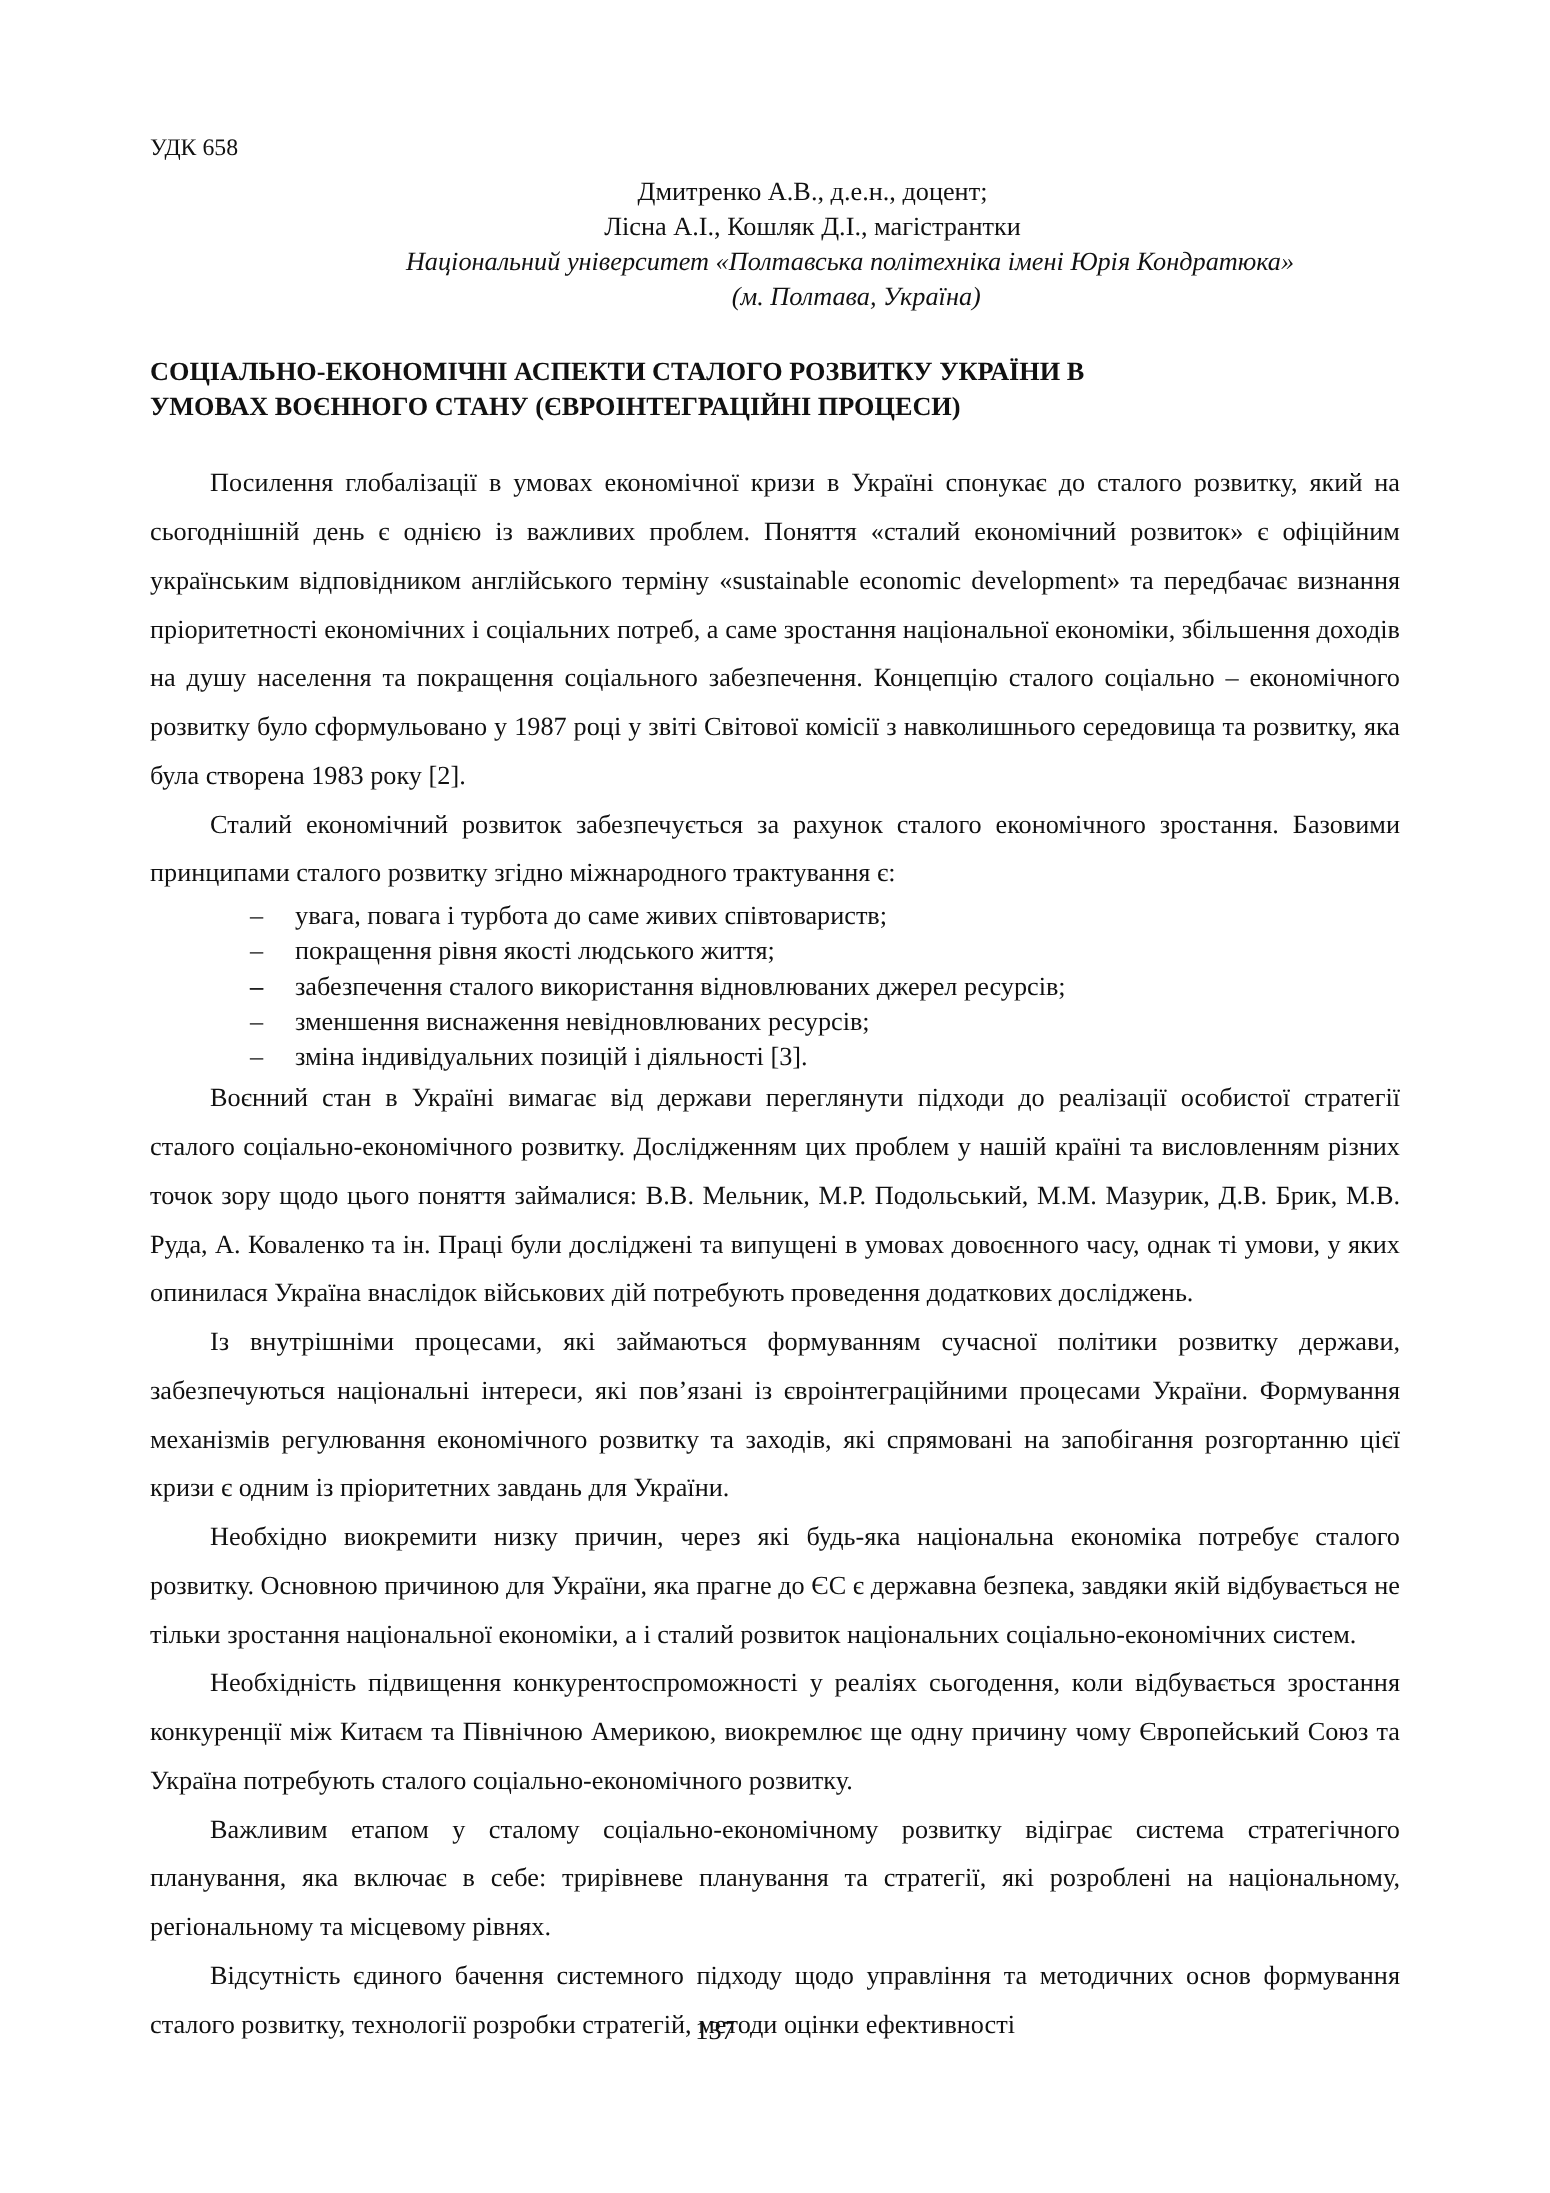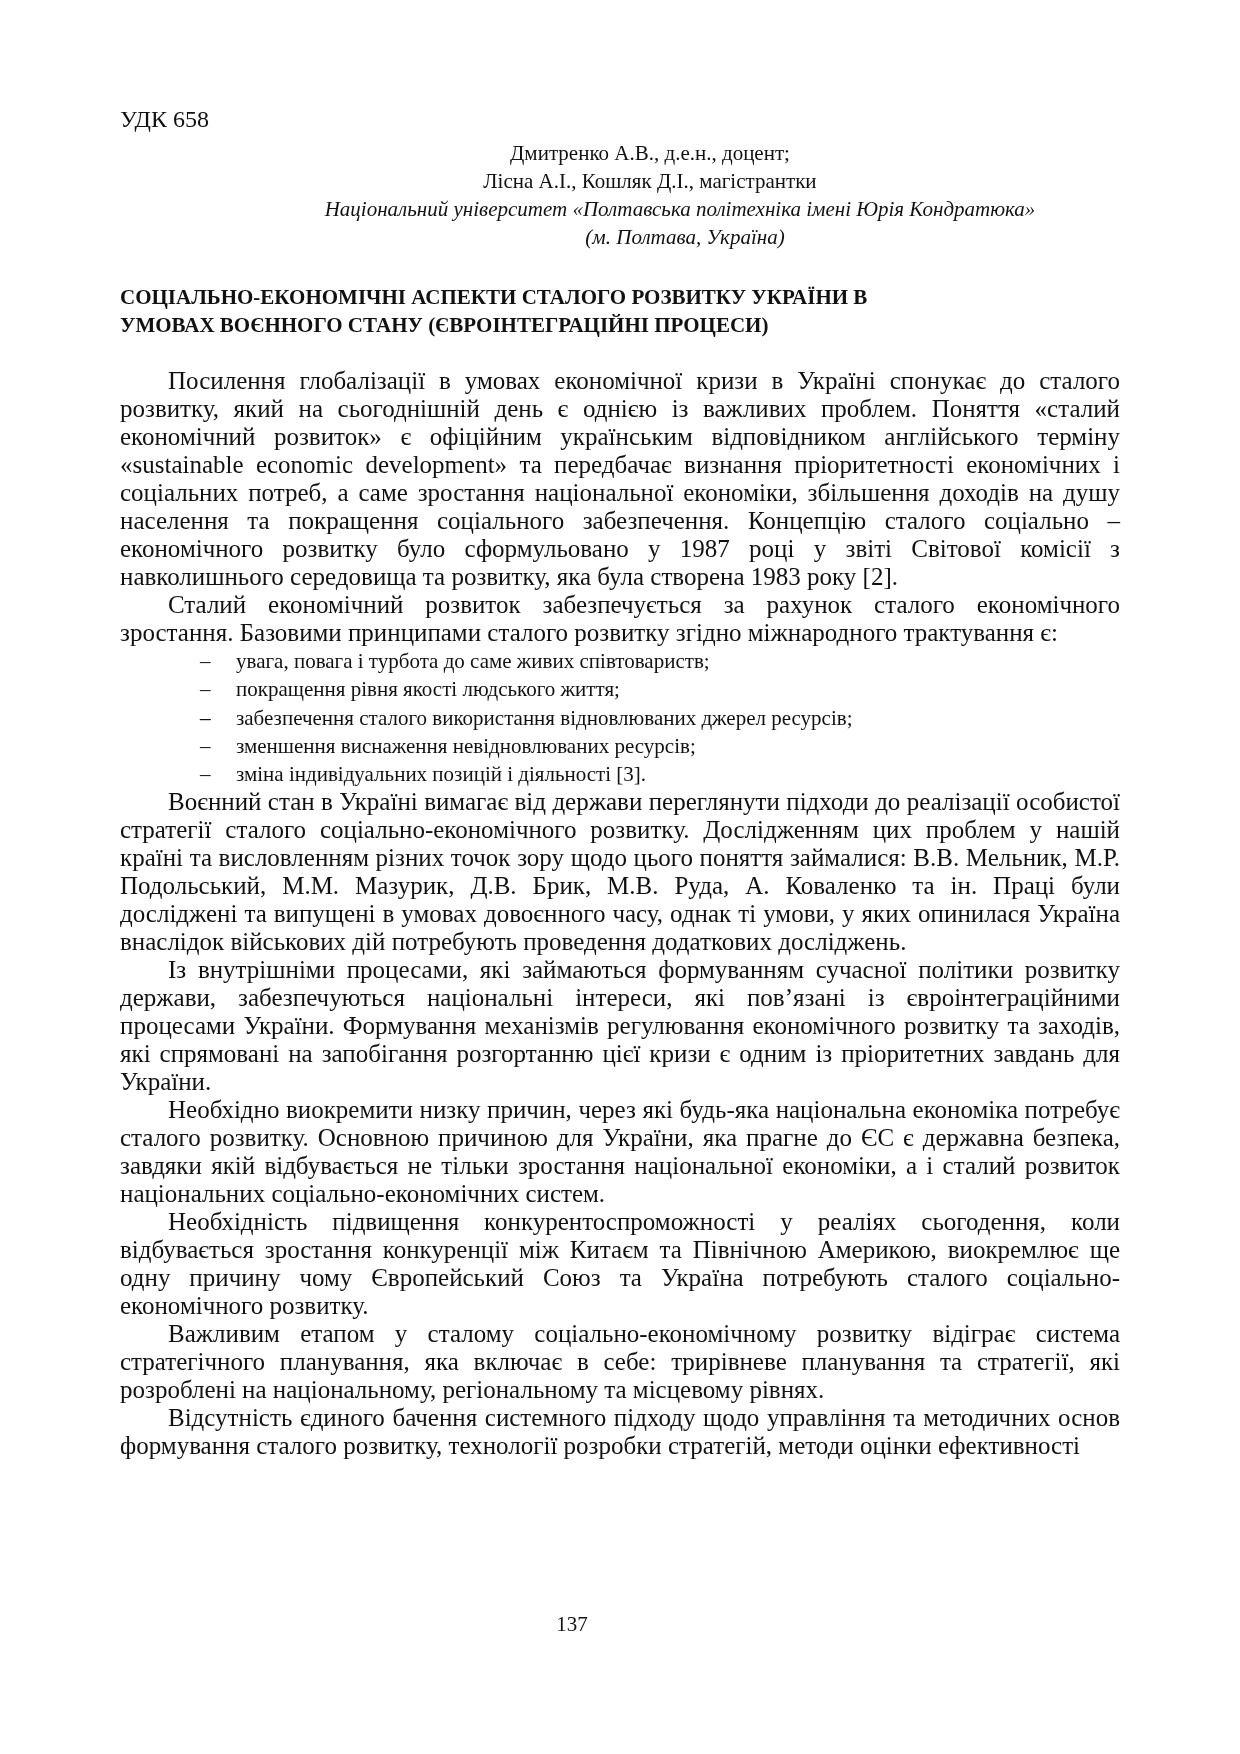--- a/index.html
+++ b/index.html
@@ -15,21 +15,21 @@
     font-family: "Liberation Serif", "DejaVu Serif", serif;
     color: #111111;
   }
   .page {
     position: absolute;
     left: 120px;
     top: 105px;
     width: 1000px;
   }
   .udk {
-    font-size: 24px;
+    font-size: 19px;
     line-height: 28px;
     margin: 0;
   }
   .authors {
     text-align: center;
     font-size: 21px;
     line-height: 28px;
     margin: 6px 0 0 0;
   }
   .authors .line1 { padding-left: 60px; }
@@ -44,22 +44,22 @@
   }
   .affil .city { padding-left: 10px; }
   .title {
     font-weight: bold;
     font-size: 21px;
     line-height: 28px;
     margin: 32px 0 28px 0;
   }
   .body-text p {
     margin: 0;
-    font-size: 25px;
-    line-height: 28px;
+    font-size: 21px;
+    line-height: 39px;
     text-align: justify;
     text-indent: 48px;
   }
   .body-text ul {
     list-style: none;
     margin: 0;
     padding: 0 0 0 80px;
   }
   .body-text li {
     font-size: 21px;

